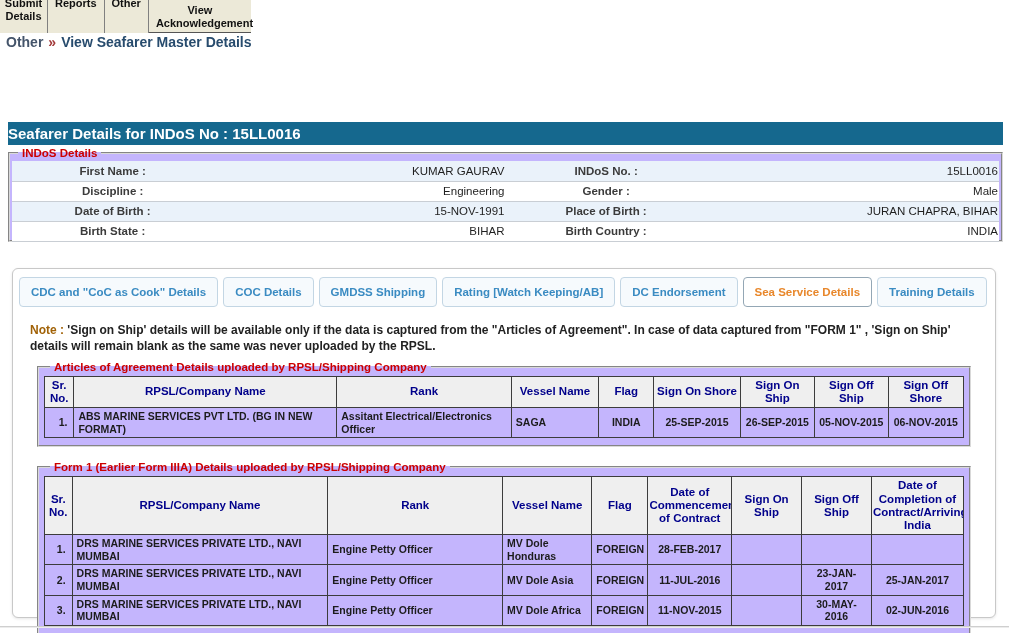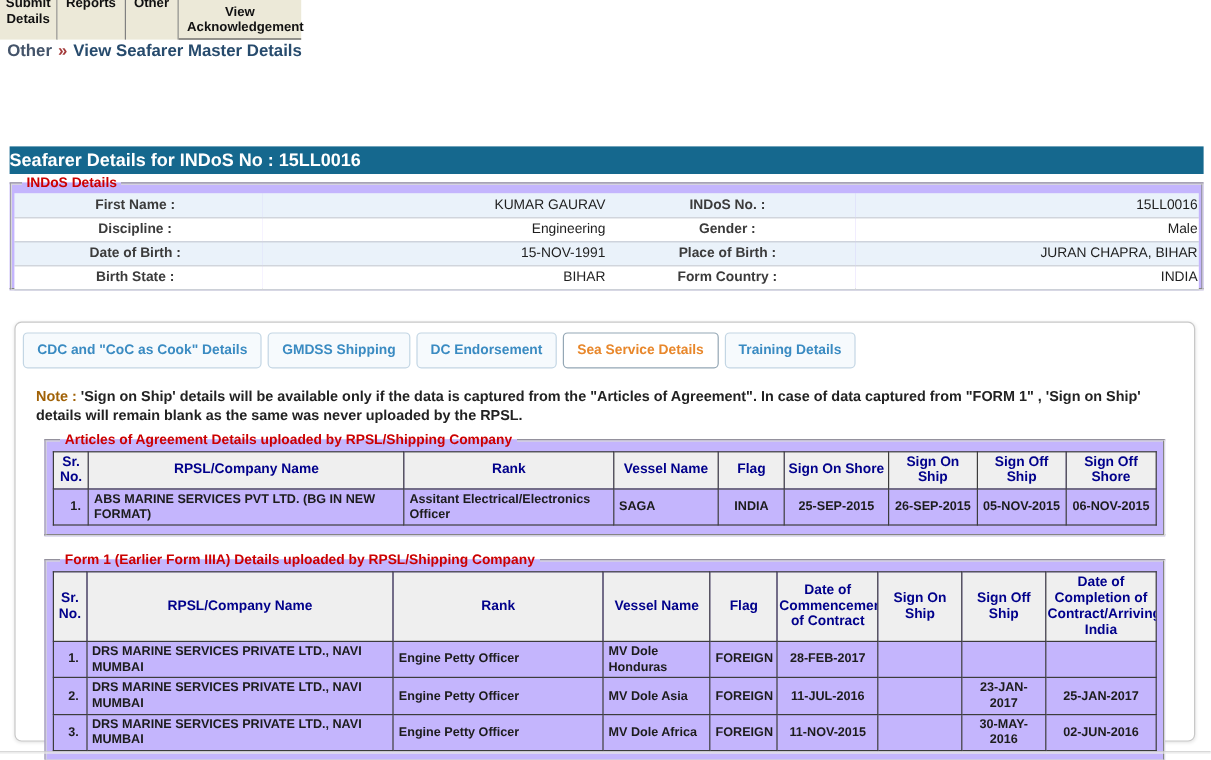--- a/index.html
+++ b/index.html
@@ -123,32 +123,34 @@
     </tr>
     <tr>
       <td class="lbl">Date of Birth :</td>
       <td class="val">15-NOV-1991</td>
       <td class="lbl">Place of Birth :</td>
       <td class="val">JURAN CHAPRA, BIHAR</td>
     </tr>
     <tr>
       <td class="lbl">Birth State :</td>
       <td class="val">BIHAR</td>
-      <td class="lbl">Form Country :</td>
+      <td class="lbl">Birth Country :</td>
       <td class="val">INDIA</td>
     </tr>
   </tbody>
     </table>
 </fieldset>
 
 <div class="panel">
 
   <div class="tabs">
     <div class="tab">CDC and "CoC as Cook" Details</div>
+    <div class="tab">COC Details</div>
     <div class="tab">GMDSS Shipping</div>
+    <div class="tab">Rating [Watch Keeping/AB]</div>
     <div class="tab">DC Endorsement</div>
     <div class="tab active">Sea Service Details</div>
     <div class="tab">Training Details</div>
   </div>
 
   <div class="note">
     <span class="note-label">Note :</span>
     <span>'Sign on Ship' details will be available only if the data is captured from the "Articles of Agreement". In case of data captured from "FORM 1" , 'Sign on Ship' details will remain blank as the same was never uploaded by the RPSL.</span>
   </div>
 

